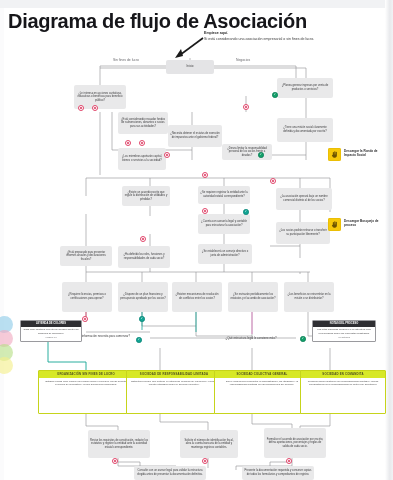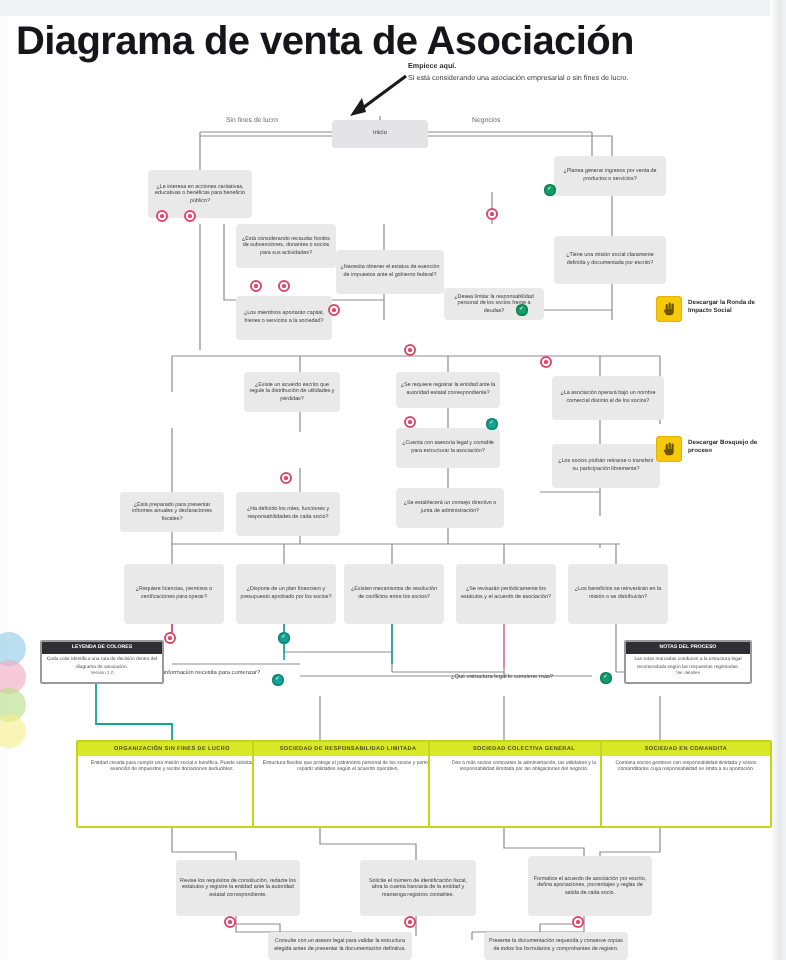--- a/index.html
+++ b/index.html
@@ -109,21 +109,21 @@
   svg.wires{position:absolute;left:0;top:0;width:393px;height:480px;pointer-events:none;}
 </style>
 </head>
 <body>
 
 <div id="canvas"></div>
 <div class="top-strip"></div>
 <div class="page-edge-l"></div>
 <div class="page-edge-r"></div>
 
-<div class="title">Diagrama de venta de Asociación</div>
+<div class="title">Diagrama de flujo de Asociación</div>
 
 <div class="note">
   <div class="note-title">Empiece aquí.</div>
   <div class="note-body">Si está considerando una asociación empresarial o sin fines de lucro.</div>
 </div>
 <svg class="note-arrow" viewBox="0 0 34 22">
   <line x1="31" y1="2" x2="8" y2="19" stroke="#1b1b1b" stroke-width="1.6"></line>
   <polygon points="3,22 11,20 9,13" fill="#1b1b1b"></polygon>
 </svg>
 

